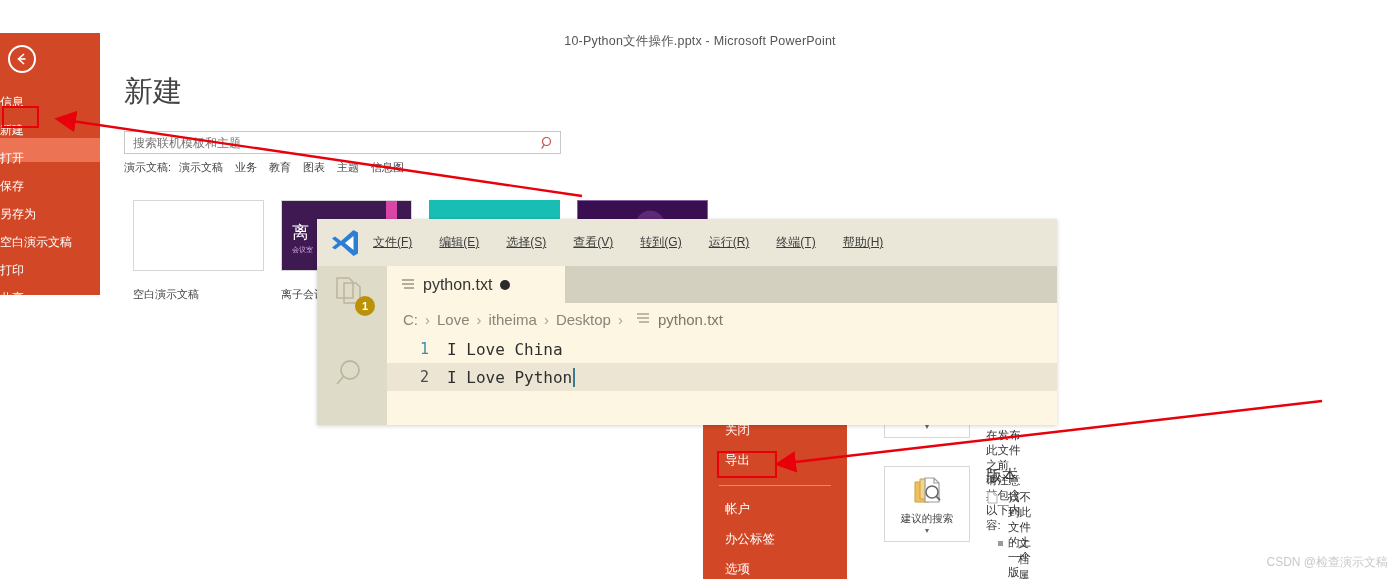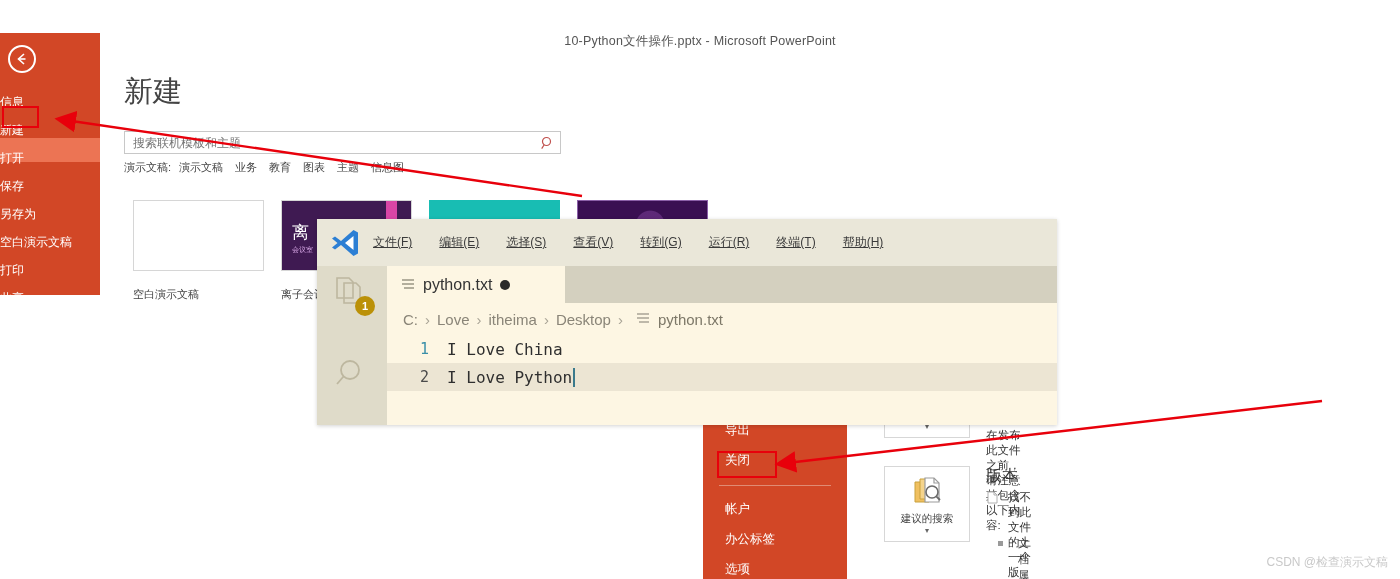--- a/index.html
+++ b/index.html
@@ -339,22 +339,22 @@
           </span>
           <span>找不到此文件的上一个版本。</span>
         </div>
       </div>
     </div>
   </div>
 
   <div class="backstage-menu">
     <div class="bm-item">打印</div>
     <div class="bm-item">共享</div>
+    <div class="bm-item">关闭</div>
     <div class="bm-item">导出</div>
-    <div class="bm-item">关闭</div>
     <div class="bm-divider"></div>
     <div class="bm-item">帐户</div>
     <div class="bm-item">办公标签</div>
     <div class="bm-item">选项</div>
     <div class="bm-redbox"></div>
   </div>
 </div>
 
 <div id="vscode">
 

